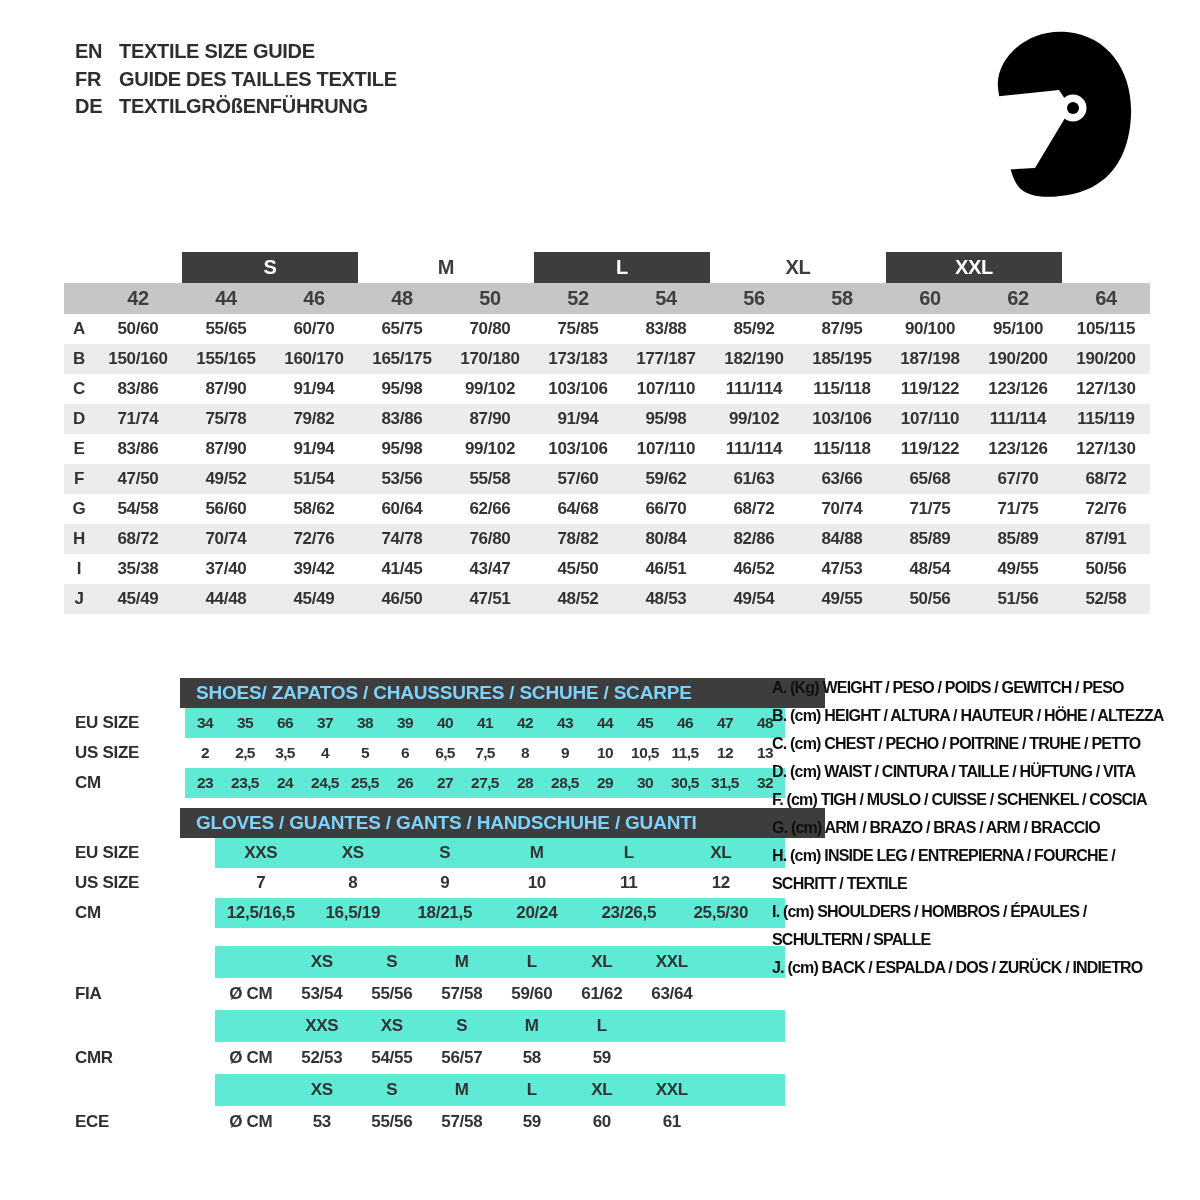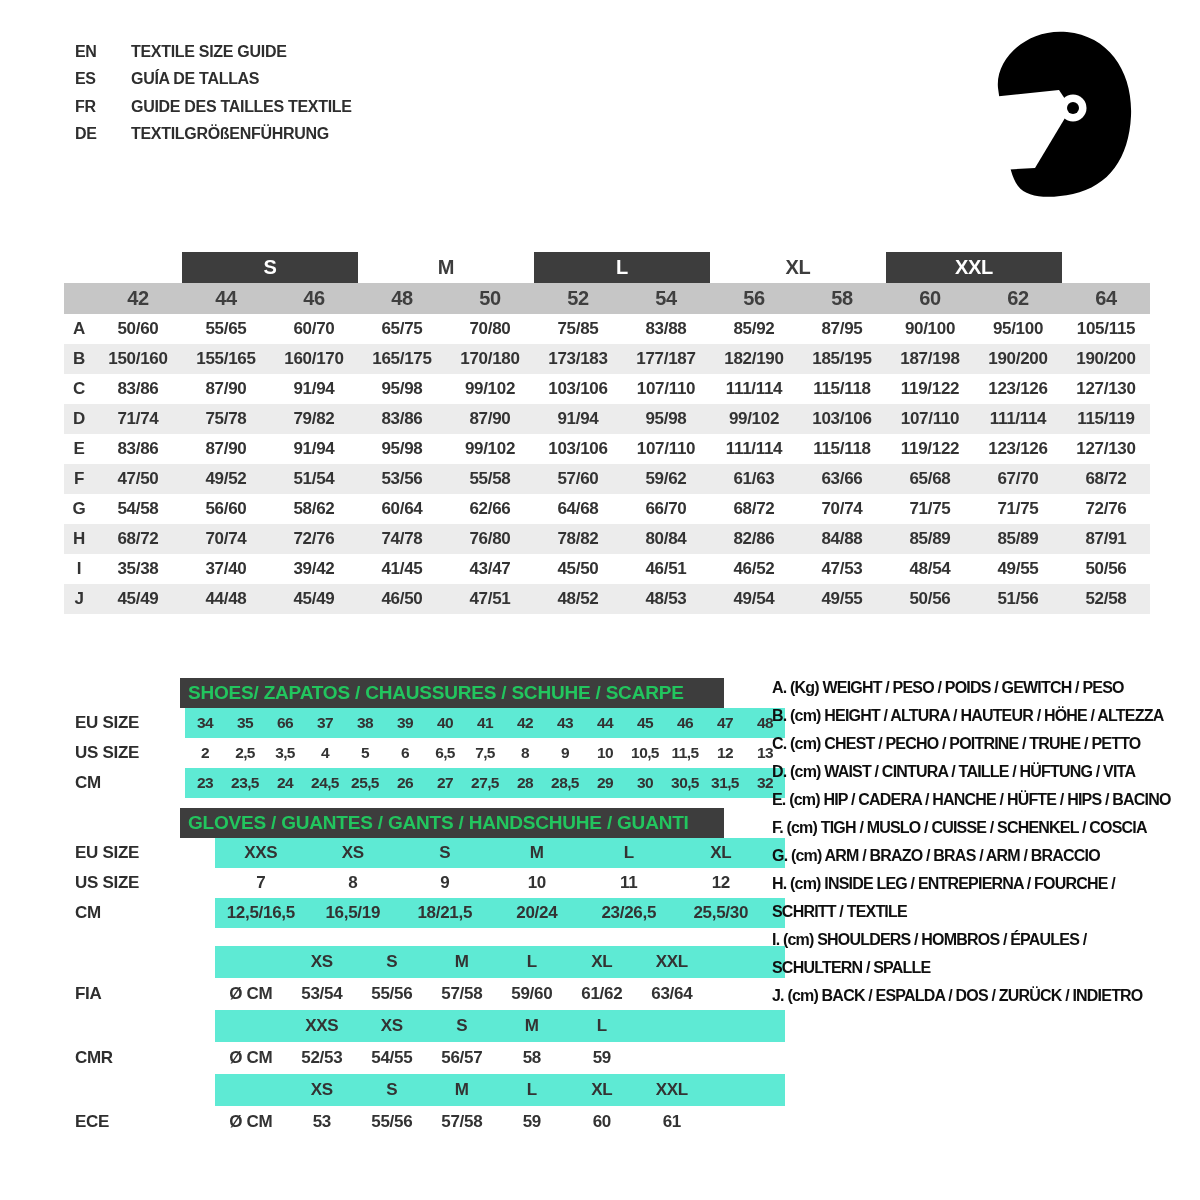--- a/index.html
+++ b/index.html
@@ -2,42 +2,42 @@
 <html><head>
 <meta charset="utf-8">
 <style>
   * { margin:0; padding:0; box-sizing:border-box; }
   body { background:#fff; font-family:"Liberation Sans","DejaVu Sans",sans-serif; }
   .page { position:relative; width:1200px; height:1200px; background:#fff; overflow:hidden;
           font-weight:700; color:#333; letter-spacing:-0.3px; }
 
   
   .langs { position:absolute; left:75px; top:38px; }
-  .lang-row { display:flex; height:27.5px; align-items:center; font-size:16px; color:#2e2e2e;gap:12px; }
+  .lang-row { display:flex; height:27.5px; align-items:center; font-size:20px; color:#2e2e2e; }
   .lang-code { width:44px; }
 
   
   .helmet-logo { position:absolute; left:975px; top:26px; width:172px; height:180px; }
 
   
   .main-table { position:absolute; left:64px; top:252px; width:1086px; }
   .mt-row { display:grid; grid-template-columns:30px repeat(12, 88px); }
   .mt-head { height:31px; }
   .mt-band { height:31px; background:#c6c6c6; font-size:20px; color:#3f3f3f; }
   .mt-data { height:30px; font-size:17px; color:#333; }
   .mt-data.shade { background:#ececec; }
   .cell { display:flex; align-items:center; justify-content:center; }
   .grp { font-size:20px; }
   .grp.dark { background:#3d3d3d; color:#fff; }
   .grp.plain { color:#3d3d3d; }
 
   
   .section { position:absolute; left:75px; width:710px; }
-  .sec-title { margin-left:105px; width:544px; height:30px; background:#3d3d3d; color:#22c55e;
-               font-size:19px; display:flex; align-items:center; padding-left:8px; letter-spacing:-0.2px; }
+  .sec-title { margin-left:105px; width:645px; height:30px; background:#3d3d3d; color:#7dd3fc;
+               font-size:19px; display:flex; align-items:center; padding-left:16px; letter-spacing:-0.2px; }
   .sec-row { display:flex; height:30px;gap:40px; }
   .helm .sec-row { height:32px; }
   .sec-label { width:105px; display:flex; align-items:center; font-size:17px; color:#2e2e2e; }
   .sec-values { width:600px; display:grid; }
   .sec-row.shade .sec-values { background:#5eead4; }
   .shoe-grid { grid-template-columns:repeat(15, 40px); font-size:15.5px; letter-spacing:-0.6px; }
   .glove-grid { grid-template-columns:repeat(6, 92px); font-size:17px; }
   .helm-grid { grid-template-columns:72px repeat(6, 70px); font-size:17px; }
 
   
@@ -46,24 +46,20 @@
 </style>
 </head>
 <body>
 
 <div class="page">
 
   <div class="langs" id="langs">
       <div class="lang-row">
         <span class="lang-code">EN</span>
         <span class="lang-label">TEXTILE SIZE GUIDE</span>
-      </div>
-      <div class="lang-row">
-        <span class="lang-code">ES</span>
-        <span class="lang-label">GUÍA DE TALLAS</span>
       </div>
       <div class="lang-row">
         <span class="lang-code">FR</span>
         <span class="lang-label">GUIDE DES TAILLES TEXTILE</span>
       </div>
       <div class="lang-row">
         <span class="lang-code">DE</span>
         <span class="lang-label">TEXTILGRÖßENFÜHRUNG</span>
       </div>
     </div>
@@ -432,21 +428,20 @@
           </div>
         </div>
       </div>
   </div>
 
   <div class="legend" id="legend">
       <div class="legend-line">A. (Kg) WEIGHT / PESO / POIDS / GEWITCH / PESO</div>
       <div class="legend-line">B. (cm) HEIGHT / ALTURA / HAUTEUR / HÖHE / ALTEZZA</div>
       <div class="legend-line">C. (cm) CHEST / PECHO / POITRINE / TRUHE / PETTO</div>
       <div class="legend-line">D. (cm) WAIST / CINTURA / TAILLE / HÜFTUNG / VITA</div>
-      <div class="legend-line">E. (cm) HIP / CADERA / HANCHE / HÜFTE / HIPS / BACINO</div>
       <div class="legend-line">F. (cm) TIGH / MUSLO / CUISSE / SCHENKEL / COSCIA</div>
       <div class="legend-line">G. (cm) ARM / BRAZO / BRAS / ARM / BRACCIO</div>
       <div class="legend-line">H. (cm) INSIDE LEG / ENTREPIERNA / FOURCHE /
 SCHRITT / TEXTILE</div>
       <div class="legend-line">I. (cm) SHOULDERS / HOMBROS / ÉPAULES /
 SCHULTERN / SPALLE</div>
       <div class="legend-line">J. (cm) BACK / ESPALDA / DOS / ZURÜCK / INDIETRO</div>
     </div>
 
 </div>

